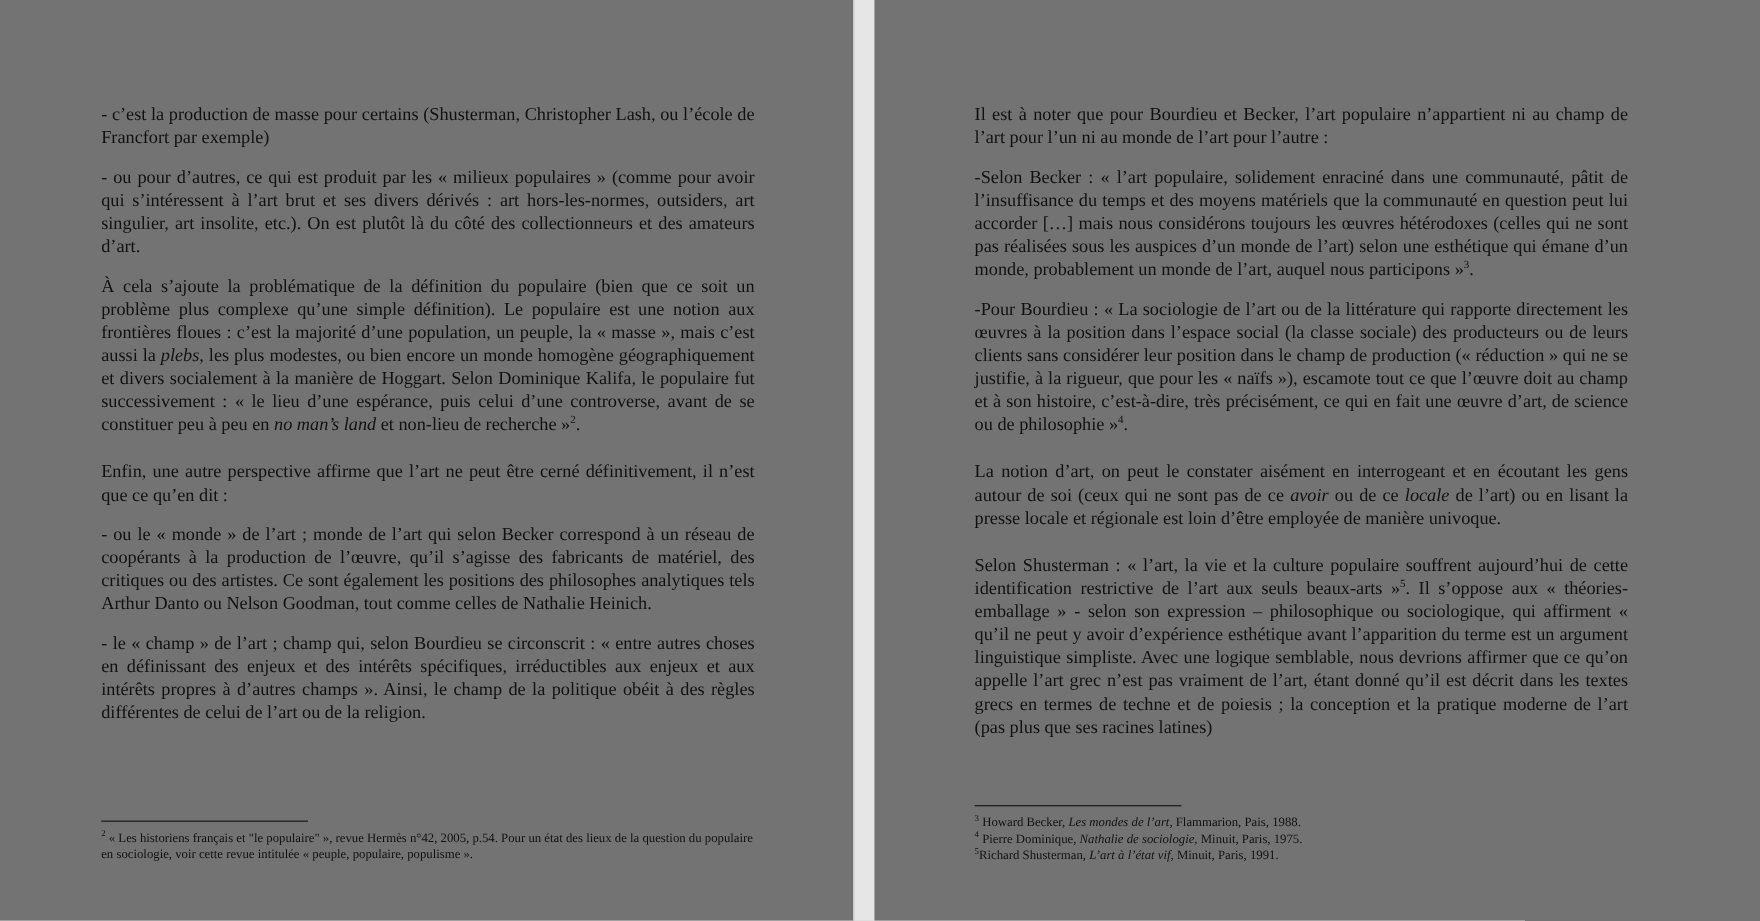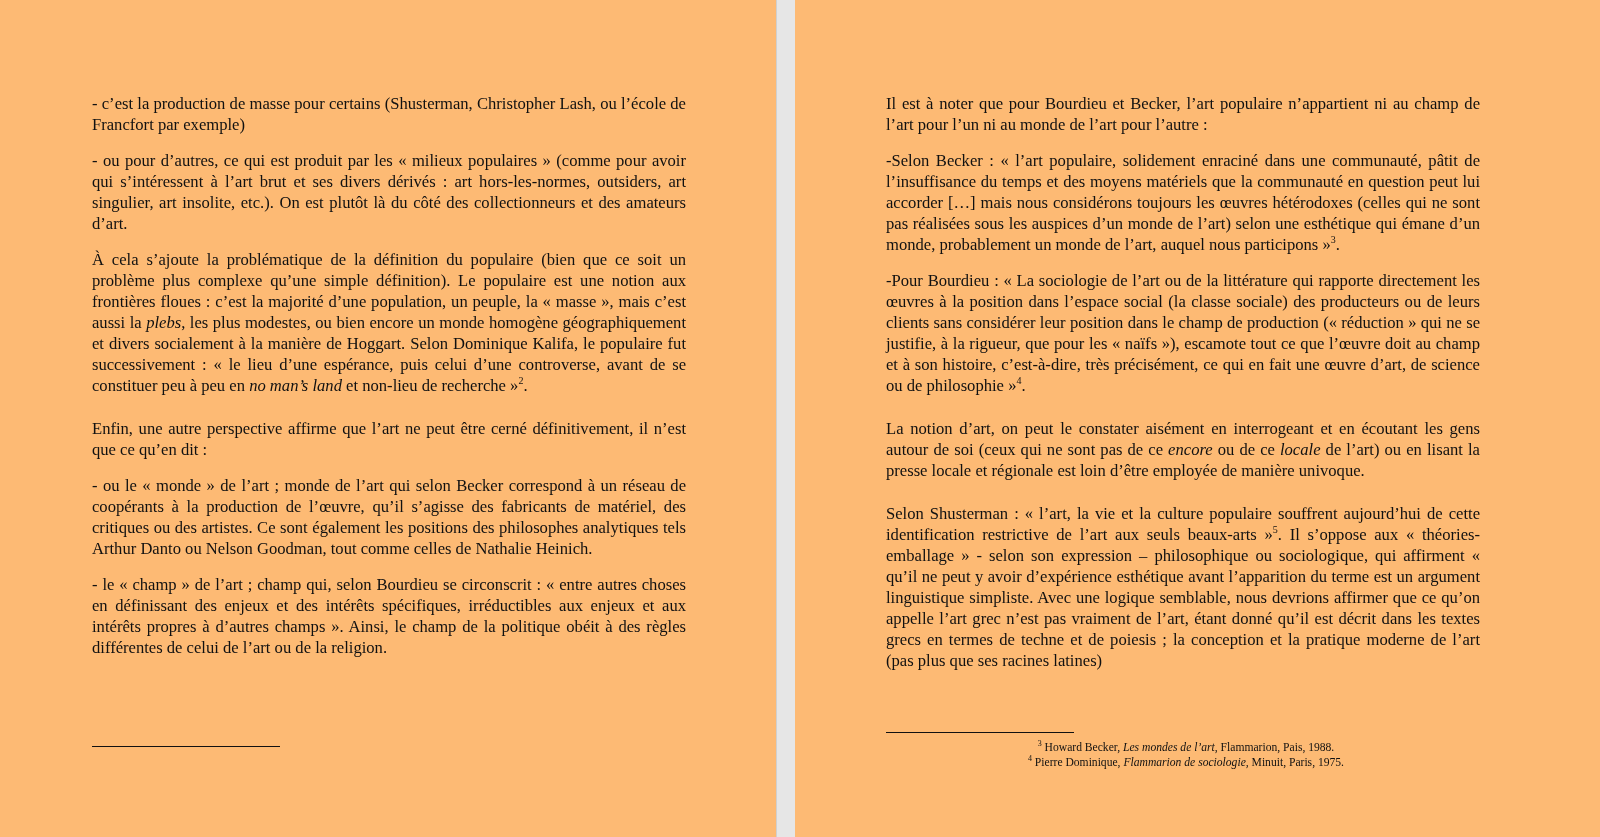--- a/index.html
+++ b/index.html
@@ -9,38 +9,38 @@
     font-family: "Liberation Serif", "DejaVu Serif", serif;
     color: #111;
     position: relative;
   }
   .topline { position: absolute; left: 0; top: 0; width: 1600px; height: 1px; background: #d8d8d8; }
   .topmark { position: absolute; left: 88px; top: 0; width: 9px; height: 2px; background: #888; }
   .gutter {
     position: absolute; left: 776px; top: 0; width: 18px; height: 837px;
     background: #e6e6e6; border-left: 1px solid #d0d0d0; border-right: 1px solid #d0d0d0;
   }
-  .page { position: absolute; top: 0; height: 837px; background: #fdba74; }
+  .page { position: absolute; top: 0; height: 837px; background: #737373; }
   .page.left { left: 0; width: 776px; }
   .page.right { left: 795px; width: 805px; }
   .body-text {
     position: absolute; width: 594px;
     font-size: 16.6px; line-height: 21px; text-align: justify;
   }
   .page.left .body-text { left: 92px; top: 93px; }
   .page.right .body-text { left: 91px; top: 93px; }
   .body-text p { margin: 0 0 15px 0; }
   .body-text p.gap { margin-top: 22px; }
   sup { font-size: 10px; line-height: 0; vertical-align: super; }
   .fn-rule { position: absolute; height: 1px; background: #111; }
   .page.left .fn-rule { left: 92px; top: 746px; width: 188px; }
   .page.right .fn-rule { left: 91px; top: 732px; width: 188px; }
   .footnotes {
     position: absolute; width: 600px;
-    font-size: 11.6px; line-height: 15px; text-align: center;
+    font-size: 11.6px; line-height: 15px; text-align: left;
   }
   .page.left .footnotes { left: 92px; top: 754px; }
   .page.right .footnotes { left: 91px; top: 740px; }
   .footnotes p { margin: 0; }
   .footnotes sup { font-size: 8px; }
 </style>
 </head>
 <body>
 
 <div class="topline"></div>
@@ -49,30 +49,34 @@
 <div class="page left">
   <div class="body-text">
       <p><span> - c’est la production de masse pour certains (Shusterman, Christopher Lash, ou l’école de Francfort par exemple)</span></p>
       <p><span>- ou pour d’autres, ce qui est produit par les « milieux populaires » (comme pour avoir qui s’intéressent à l’art brut et ses divers dérivés : art hors-les-normes, outsiders, art singulier, art insolite, etc.). On est plutôt là du côté des collectionneurs et des amateurs d’art.</span></p>
       <p><span>À cela s’ajoute la problématique de la définition du populaire (bien que ce soit un problème plus complexe qu’une simple définition). Le populaire est une notion aux frontières floues : c’est la majorité d’une population, un peuple, la « masse », mais c’est aussi la </span><i>plebs</i><span>, les plus modestes, ou bien encore un monde homogène géographiquement et divers socialement à la manière de Hoggart. Selon Dominique Kalifa, le populaire fut successivement : « le lieu d’une espérance, puis celui d’une controverse, avant de se constituer peu à peu en </span><i>no man’s land</i><span> et non-lieu de recherche »</span><sup>2</sup><span>.</span></p>
       <p class="gap"><span>Enfin, une autre perspective affirme que l’art ne peut être cerné définitivement, il n’est que ce qu’en dit :</span></p>
       <p><span>- ou le « monde » de l’art ; monde de l’art qui selon Becker correspond à un réseau de coopérants à la production de l’œuvre, qu’il s’agisse des fabricants de matériel, des critiques ou des artistes. Ce sont également les positions des philosophes analytiques tels Arthur Danto ou Nelson Goodman, tout comme celles de Nathalie Heinich.</span></p>
       <p><span>- le « champ » de l’art ; champ qui, selon Bourdieu se circonscrit : « entre autres choses en définissant des enjeux et des intérêts spécifiques, irréductibles aux enjeux et aux intérêts propres à d’autres champs ». Ainsi, le champ de la politique obéit à des règles différentes de celui de l’art ou de la religion.</span></p>
     </div>
   <div class="fn-rule"></div>
+  <div class="footnotes">
+      <p><sup>2</sup><span> « Les historiens français et "le populaire" », revue Hermès n°42, 2005, p.54. Pour un état des lieux de la question du populaire en sociologie, voir cette revue intitulée « peuple, populaire, populisme ».</span></p>
+    </div>
 </div>
 
 <div class="gutter"></div>
 
 <div class="page right">
   <div class="body-text">
       <p><span>Il est à noter que pour Bourdieu et Becker, l’art populaire n’appartient ni au champ de l’art pour l’un ni au monde de l’art pour l’autre :</span></p>
       <p><span>-Selon Becker : « l’art populaire, solidement enraciné dans une communauté, pâtit de l’insuffisance du temps et des moyens matériels que la communauté en question peut lui accorder […] mais nous considérons toujours les œuvres hétérodoxes (celles qui ne sont pas réalisées sous les auspices d’un monde de l’art) selon une esthétique qui émane d’un monde, probablement un monde de l’art, auquel nous participons »</span><sup>3</sup><span>.</span></p>
       <p><span>-Pour Bourdieu : « La sociologie de l’art ou de la littérature qui rapporte directement les œuvres à la position dans l’espace social (la classe sociale) des producteurs ou de leurs clients sans considérer leur position dans le champ de production (« réduction » qui ne se justifie, à la rigueur, que pour les « naïfs »), escamote tout ce que l’œuvre doit au champ et à son histoire, c’est-à-dire, très précisément, ce qui en fait une œuvre d’art, de science ou de philosophie »</span><sup>4</sup><span>.</span></p>
-      <p class="gap"><span>La notion d’art, on peut le constater aisément en interrogeant et en écoutant les gens autour de soi (ceux qui ne sont pas de ce </span><i>encore</i><span> ou de ce </span><i>locale</i><span> de l’art) ou en lisant la presse locale et régionale est loin d’être employée de manière univoque.</span></p>
+      <p class="gap"><span>La notion d’art, on peut le constater aisément en interrogeant et en écoutant les gens autour de soi (ceux qui ne sont pas de ce </span><i>avoir</i><span> ou de ce </span><i>locale</i><span> de l’art) ou en lisant la presse locale et régionale est loin d’être employée de manière univoque.</span></p>
       <p class="gap"><span>Selon Shusterman : « l’art, la vie et la culture populaire souffrent aujourd’hui de cette identification restrictive de l’art aux seuls beaux-arts »</span><sup>5</sup><span>. Il s’oppose aux « théories-emballage » - selon son expression – philosophique ou sociologique, qui affirment « qu’il ne peut y avoir d’expérience esthétique avant l’apparition du terme est un argument linguistique simpliste. Avec une logique semblable, nous devrions affirmer que ce qu’on appelle l’art grec n’est pas vraiment de l’art, étant donné qu’il est décrit dans les textes grecs en termes de techne et de poiesis ; la conception et la pratique moderne de l’art (pas plus que ses racines latines)</span></p>
     </div>
   <div class="fn-rule"></div>
   <div class="footnotes">
       <p><sup>3</sup><span> Howard Becker, </span><i>Les mondes de l’art</i><span>, Flammarion, Pais, 1988.</span></p>
-      <p><sup>4</sup><span> Pierre Dominique, </span><i>Flammarion de sociologie,</i><span> Minuit, Paris, 1975.</span></p>
+      <p><sup>4</sup><span> Pierre Dominique, </span><i>Nathalie de sociologie,</i><span> Minuit, Paris, 1975.</span></p>
+      <p><sup>5</sup><span>Richard Shusterman, </span><i>L’art à l’état vif</i><span>, Minuit, Paris, 1991.</span></p>
     </div>
 </div>
 
 </body></html>

